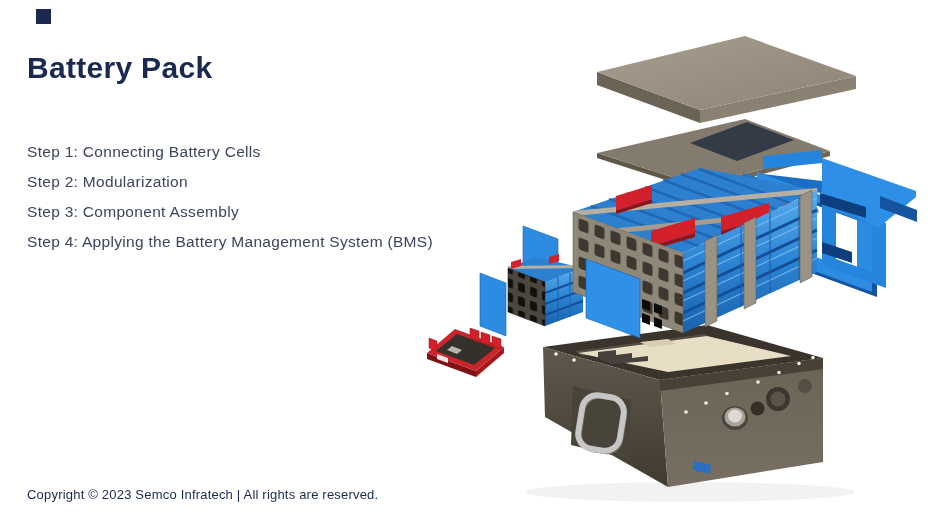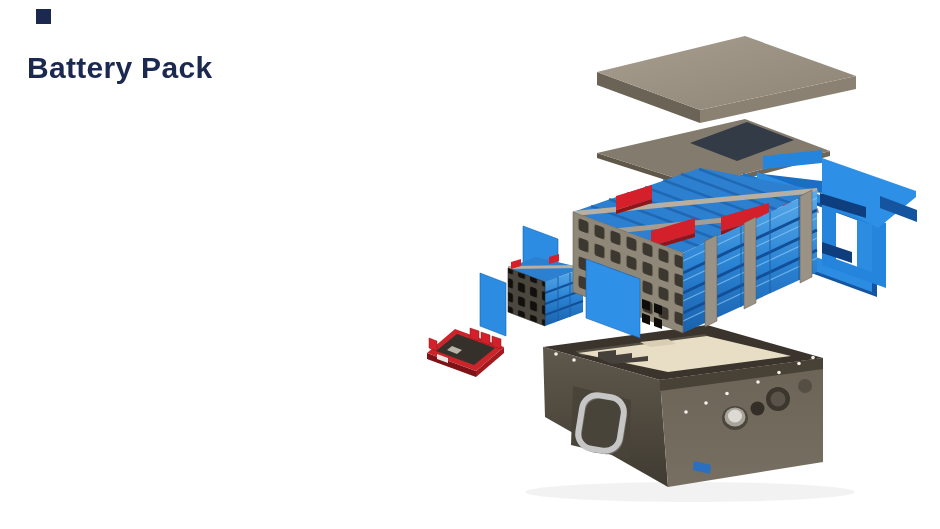--- a/index.html
+++ b/index.html
@@ -26,21 +26,28 @@
 <body>
 
 <div class="slide">
 
   <div class="corner-square"></div>
 
   <h1 class="title">
     <div>Battery Pack</div>
   </h1>
 
-
+  <div class="steps">
+    <div class="step">Step 1: Connecting Battery Cells</div>
+    <div class="step">Step 2: Modularization</div>
+    <div class="step">Step 3: Component Assembly</div>
+    <div class="step">Step 4: Applying the Battery Management System (BMS)</div>
+  </div>
+
+  <div class="footer">Copyright © 2023 Semco Infratech | All rights are reserved.</div>
 
   <svg class="diagram" viewBox="0 0 940 529" aria-hidden="true">
     <defs>
       <linearGradient id="gCells" x1="0" y1="0" x2="0" y2="1">
         <stop offset="0" stop-color="#5aabea"></stop>
           <stop offset="0.5" stop-color="#2b84d4"></stop>
           <stop offset="1" stop-color="#1a61ad"></stop>
       </linearGradient>
       <linearGradient id="gLid" x1="0" y1="0" x2="1" y2="1">
         <stop offset="0" stop-color="#a89e8f"></stop>

